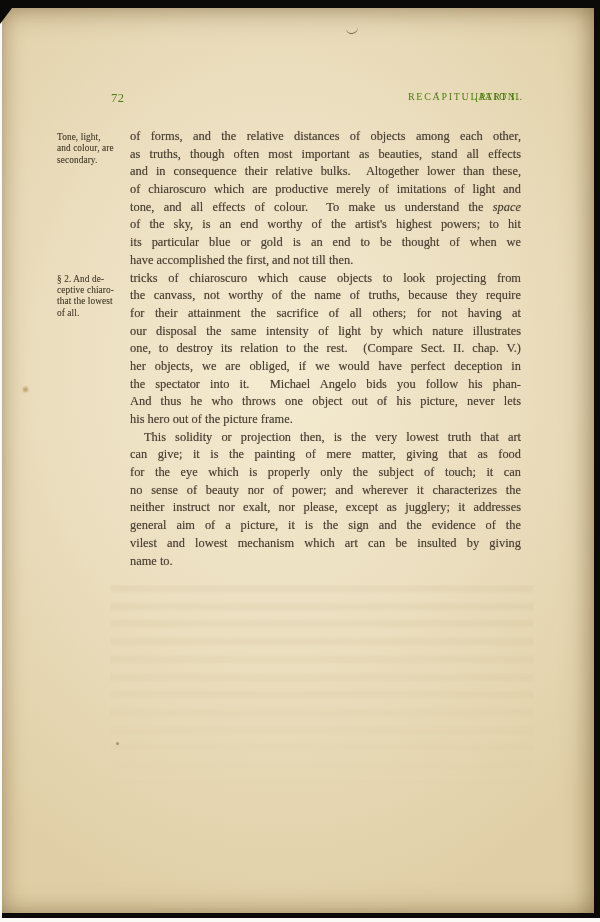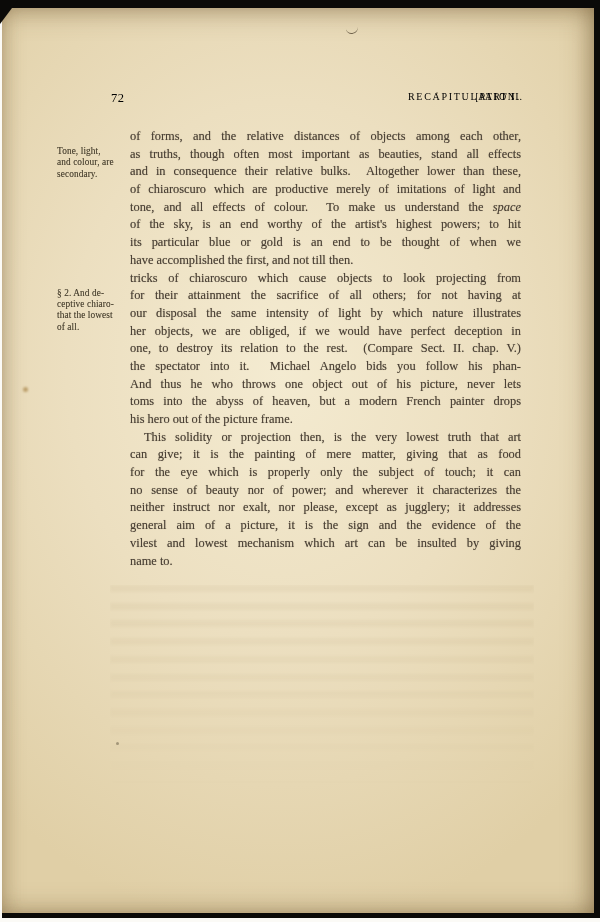--- a/index.html
+++ b/index.html
@@ -24,39 +24,39 @@
     background: radial-gradient(ellipse 75% 62% at 47% 40%,
                 #f4ebd1 0%, var(--paper) 48%, #e0cfa6 100%);
     box-shadow:
       inset 0 14px 28px -12px rgba(110, 85, 45, .45),
       inset -16px 0 28px -14px rgba(100, 75, 40, .50),
       inset 14px 0 24px -15px rgba(110, 85, 45, .33),
       inset 0 -14px 28px -14px rgba(110, 85, 45, .40);
   }
 
   
-  .header { position: absolute; left: 130px; top: 91px; width: 391px; height: 16px; color: #000000; }
+  .header { position: absolute; left: 130px; top: 91px; width: 391px; height: 16px; color: #4d7c0f; }
   .pagenum { position: absolute; left: -19px; top: 0; font-size: 12.5px; letter-spacing: .6px; }
   .running-title { position: absolute; left: 0; right: 0; top: 0; text-align: right;
                    font-size: 10px; letter-spacing: 1.7px; }
   .part { position: absolute; right: -2px; top: 0; font-size: 10px; letter-spacing: 1px; }
 
   
   .body-text {
     position: absolute; left: 130px; top: 128px; width: 391px;
     font-size: 12.4px; line-height: 17.7px; color: var(--ink);
     text-shadow: 0 0 .7px rgba(74, 64, 48, .5);
   }
   .paragraph { position: relative; margin: 0; }
   .line { text-align: justify; height: 17.7px; overflow: hidden; }
   .line:not(.last)::after { content: ""; display: inline-block; width: 100%; height: 0; }
   .line.indent { text-indent: 14px; }
 
   .margin-note {
-    position: absolute; left: -73px; top: 18px; width: 71px;
+    position: absolute; left: -73px; top: 4px; width: 71px;
     font-size: 9.3px; line-height: 11.4px; letter-spacing: .1px; color: #48402f;
     text-shadow: 0 0 .6px rgba(74, 64, 48, .45);
   }
   .note-line { white-space: nowrap; }
 
   
   .ghost {
     position: absolute; left: 110px; top: 585px; width: 424px; height: 205px;
     background: repeating-linear-gradient(180deg,
       rgba(146, 120, 72, .14) 0px, rgba(146, 120, 72, .14) 7px,
@@ -113,27 +113,27 @@
         <div class="line last"><span>have accomplished the first, and not till then.</span></div>
       </div>
       <div class="paragraph">
         <div class="margin-note">
           <div class="note-line">§ 2. And de-</div>
           <div class="note-line">ceptive chiaro-</div>
           <div class="note-line">that the lowest</div>
           <div class="note-line">of all.</div>
         </div>
         <div class="line"><span>tricks of chiaroscuro which cause objects to look projecting from</span></div>
+        <div class="line"><span>the canvass, not worthy of the name of truths, because they require</span></div>
         <div class="line"><span>for their attainment the sacrifice of all others; for not having at</span></div>
         <div class="line"><span>our disposal the same intensity of light by which nature illustrates</span></div>
+        <div class="line"><span>one, to destroy its relation to the rest.&nbsp; (Compare Sect. II. chap. V.)</span></div>
         <div class="line"><span>her objects, we are obliged, if we would have perfect deception in</span></div>
-        <div class="line"><span>one, to destroy its relation to the rest.&nbsp; (Compare Sect. II. chap. V.)</span></div>
         <div class="line"><span>the spectator into it.&nbsp; Michael Angelo bids you follow his phan-</span></div>
         <div class="line"><span>And thus he who throws one object out of his picture, never lets</span></div>
-        <div class="line"><span>toms into the abyss of heaven, but a modern French painter drops</span></div>
         <div class="line last"><span>his hero out of the picture frame.</span></div>
       </div>
       <div class="paragraph">
         <div class="line indent"><span>This solidity or projection then, is the very lowest truth that art</span></div>
         <div class="line"><span>can give; it is the painting of mere matter, giving that as food</span></div>
         <div class="line"><span>for the eye which is properly only the subject of touch; it can</span></div>
         <div class="line"><span>no sense of beauty nor of power; and wherever it characterizes the</span></div>
         <div class="line"><span>neither instruct nor exalt, nor please, except as jugglery; it addresses</span></div>
         <div class="line"><span>general aim of a picture, it is the sign and the evidence of the</span></div>
         <div class="line"><span>vilest and lowest mechanism which art can be insulted by giving</span></div>

